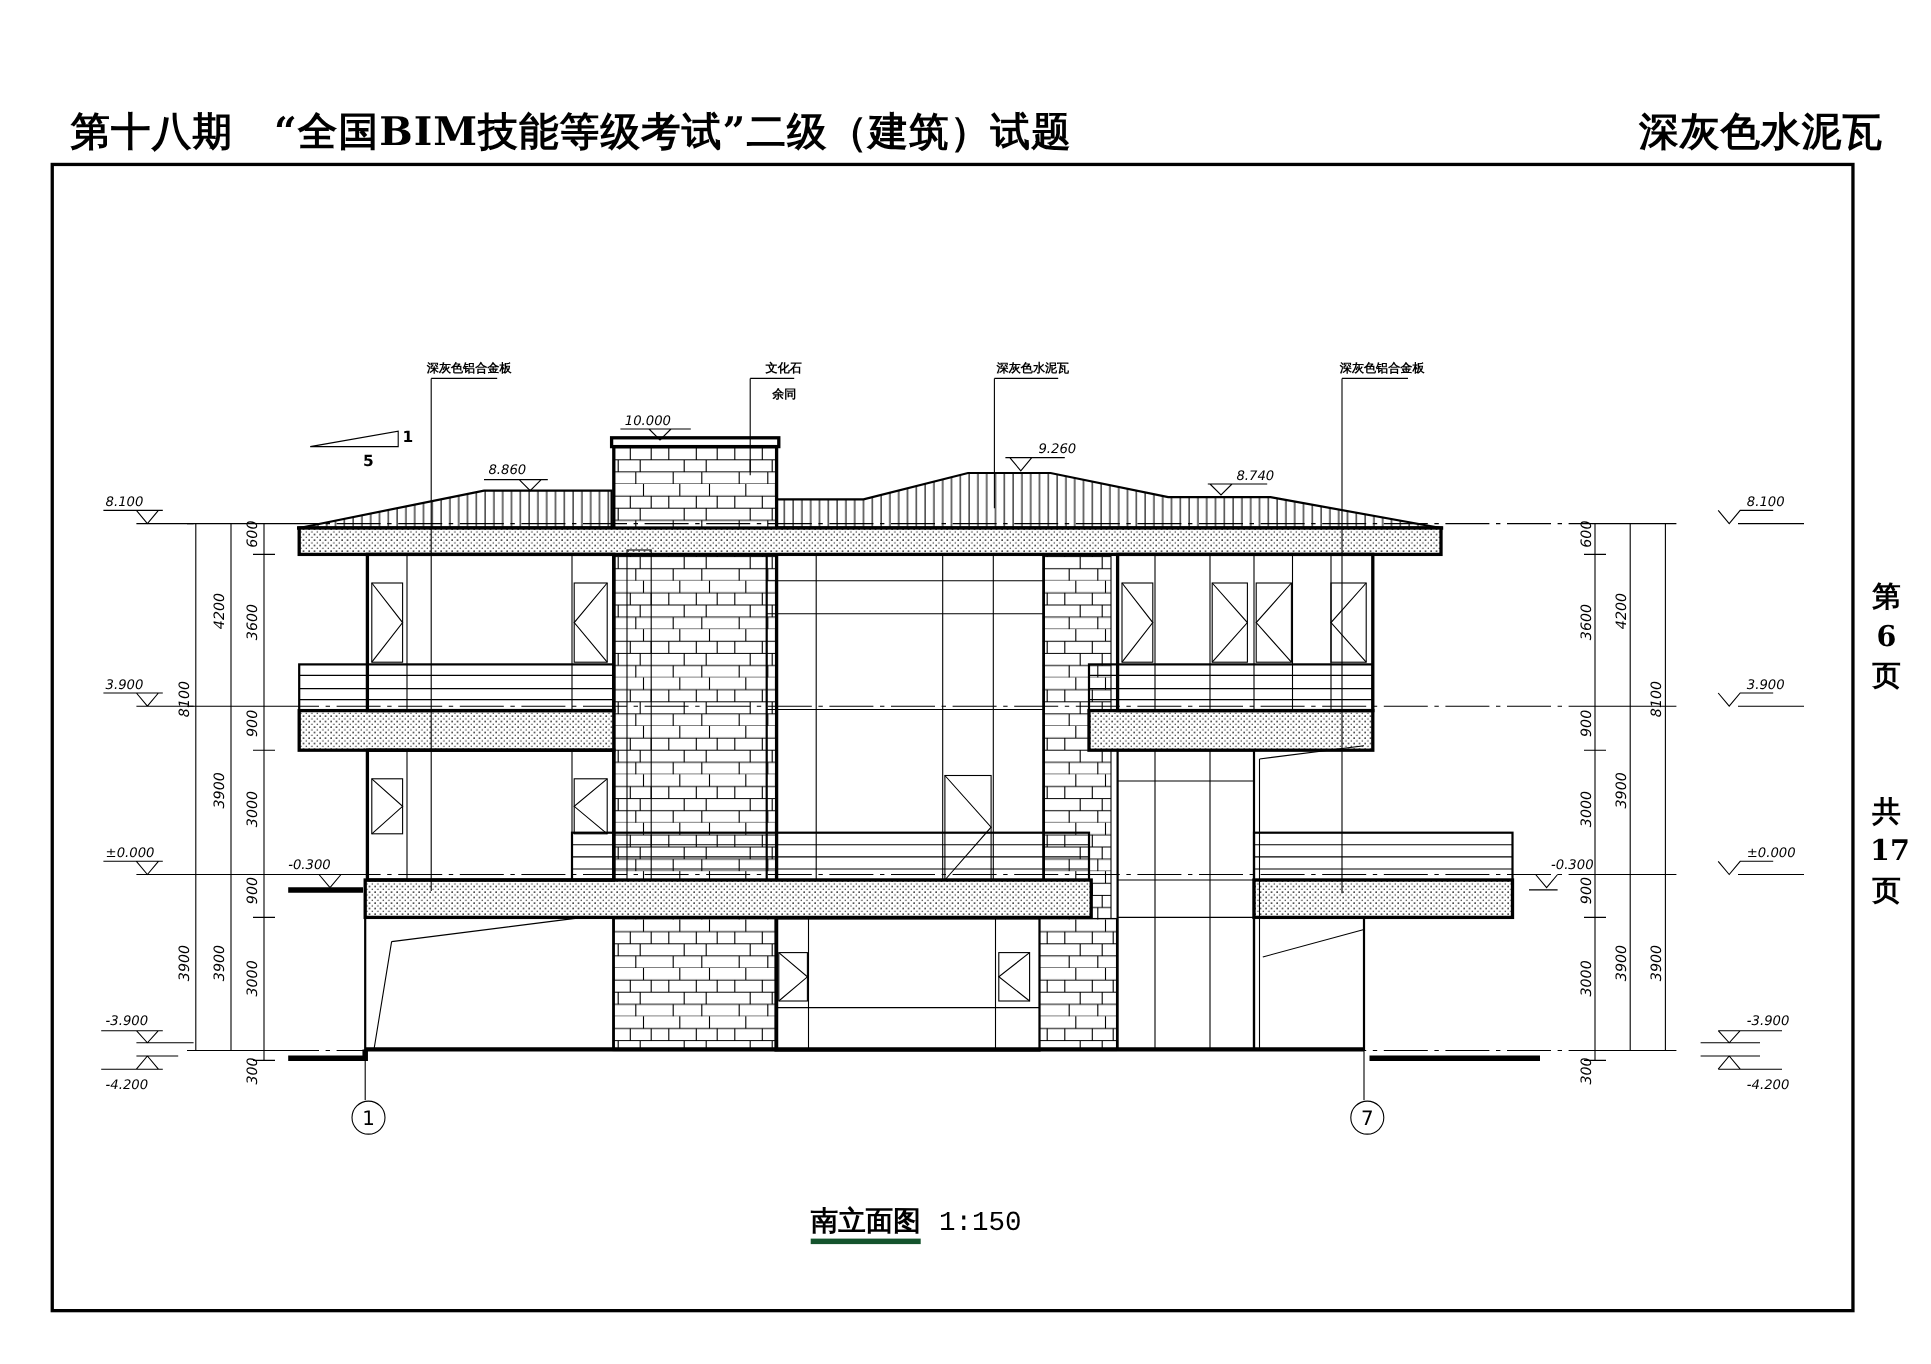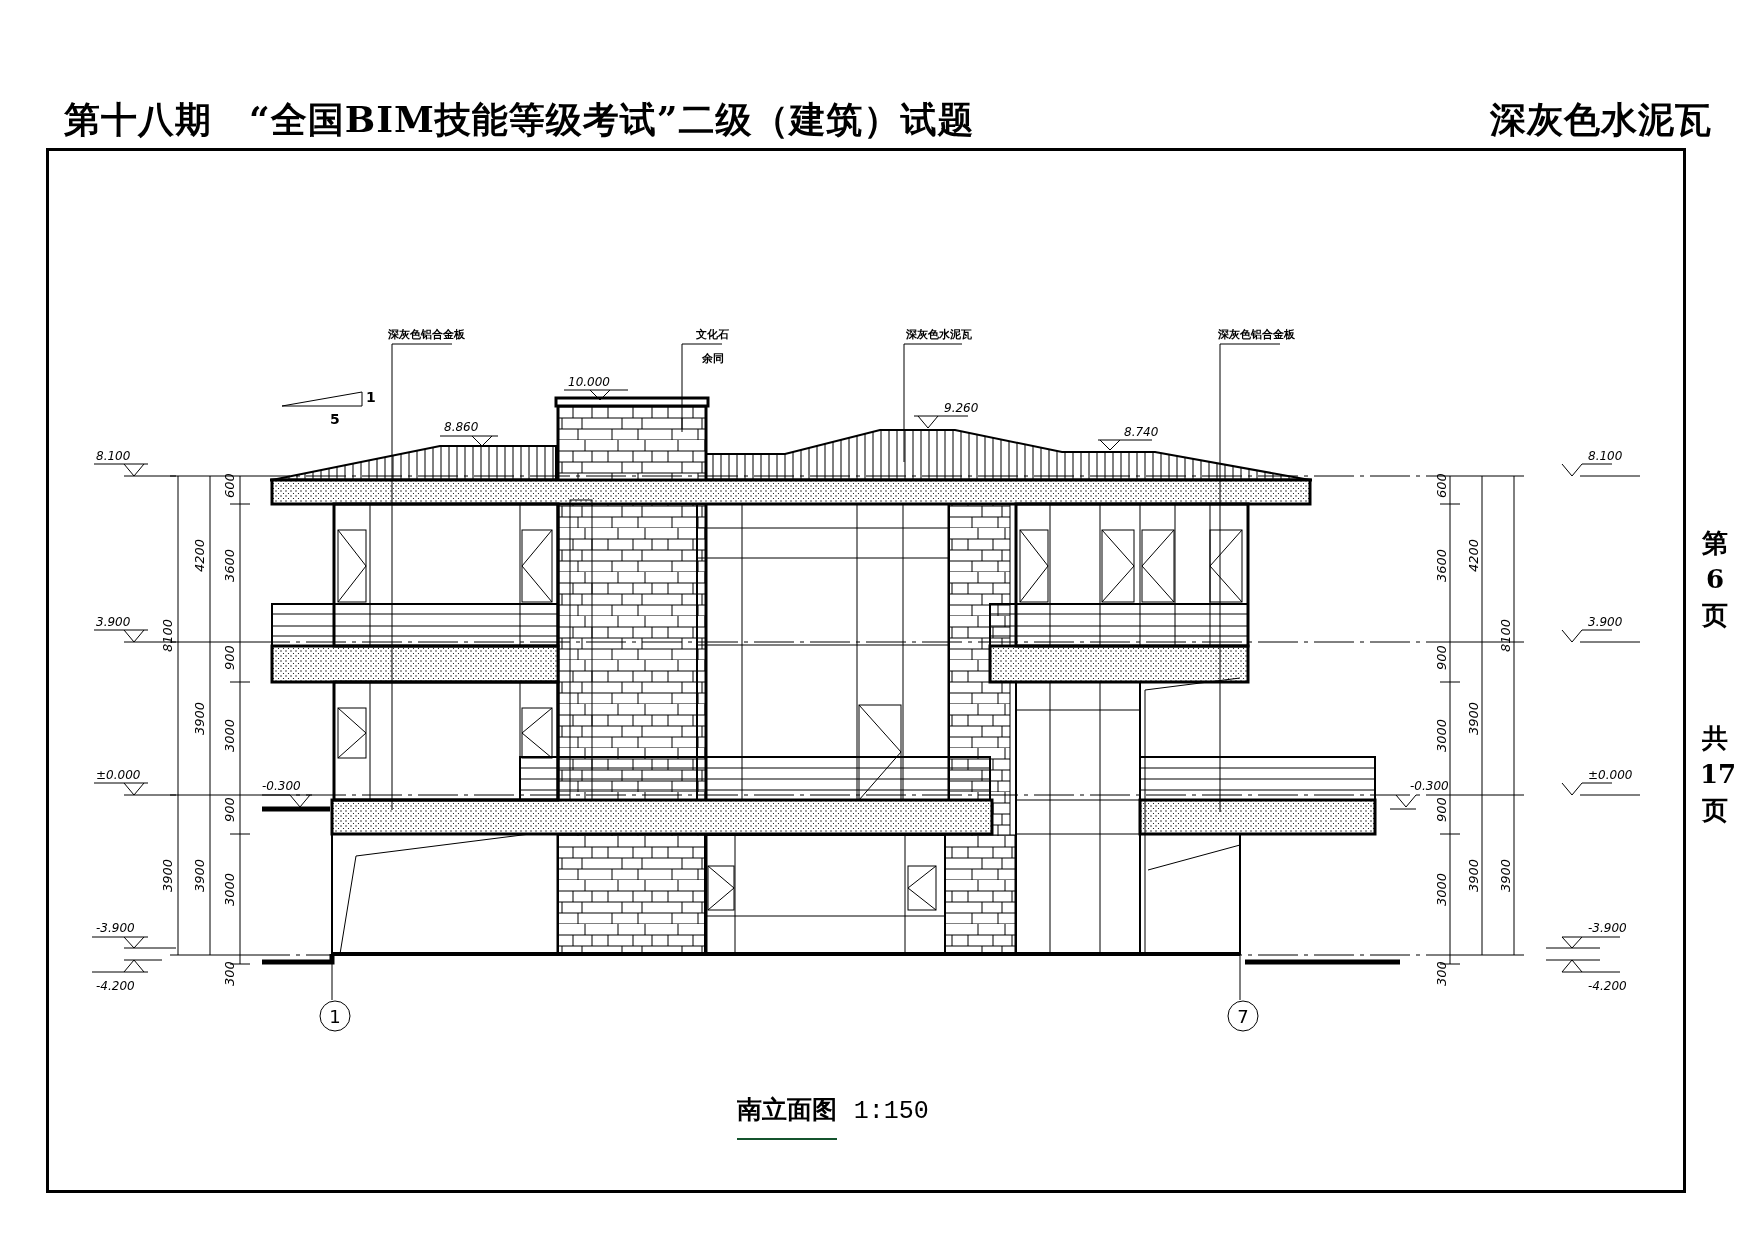--- a/index.html
+++ b/index.html
@@ -2,21 +2,21 @@
 <html><head>
 <meta charset="utf-8">
 <style>
   html,body{margin:0;padding:0;background:#fff;}
   body{width:1755px;height:1240px;position:relative;overflow:hidden;font-family:"DejaVu Serif",serif;color:#000;}
   .hdr{position:absolute;top:96px;font-size:36px;font-weight:bold;letter-spacing:1px;}
   .frame{position:absolute;left:46px;top:148px;width:1640px;height:1045px;border:3px solid #000;box-sizing:border-box;}
   svg{position:absolute;left:0;top:0;}
   .side{position:absolute;left:1700px;font-size:26px;font-weight:bold;text-align:center;width:30px;line-height:36px;}
   .caption{position:absolute;left:737px;top:1093px;font-size:25px;font-weight:bold;}
-  .caption .u{border-bottom:2px solid #14532d;padding-bottom:14px;}
+  .caption .u{border-bottom:5px solid #14532d;padding-bottom:2px;}
 </style>
 </head>
 <body>
 
 <div class="hdr" style="left:64px;">第十八期　“全国BIM技能等级考试”二级（建筑）试题</div>
 <div class="hdr" style="left:1490px;">深灰色水泥瓦</div>
 
 <div class="frame"></div>
 
 <div class="side" style="top:525px;">

